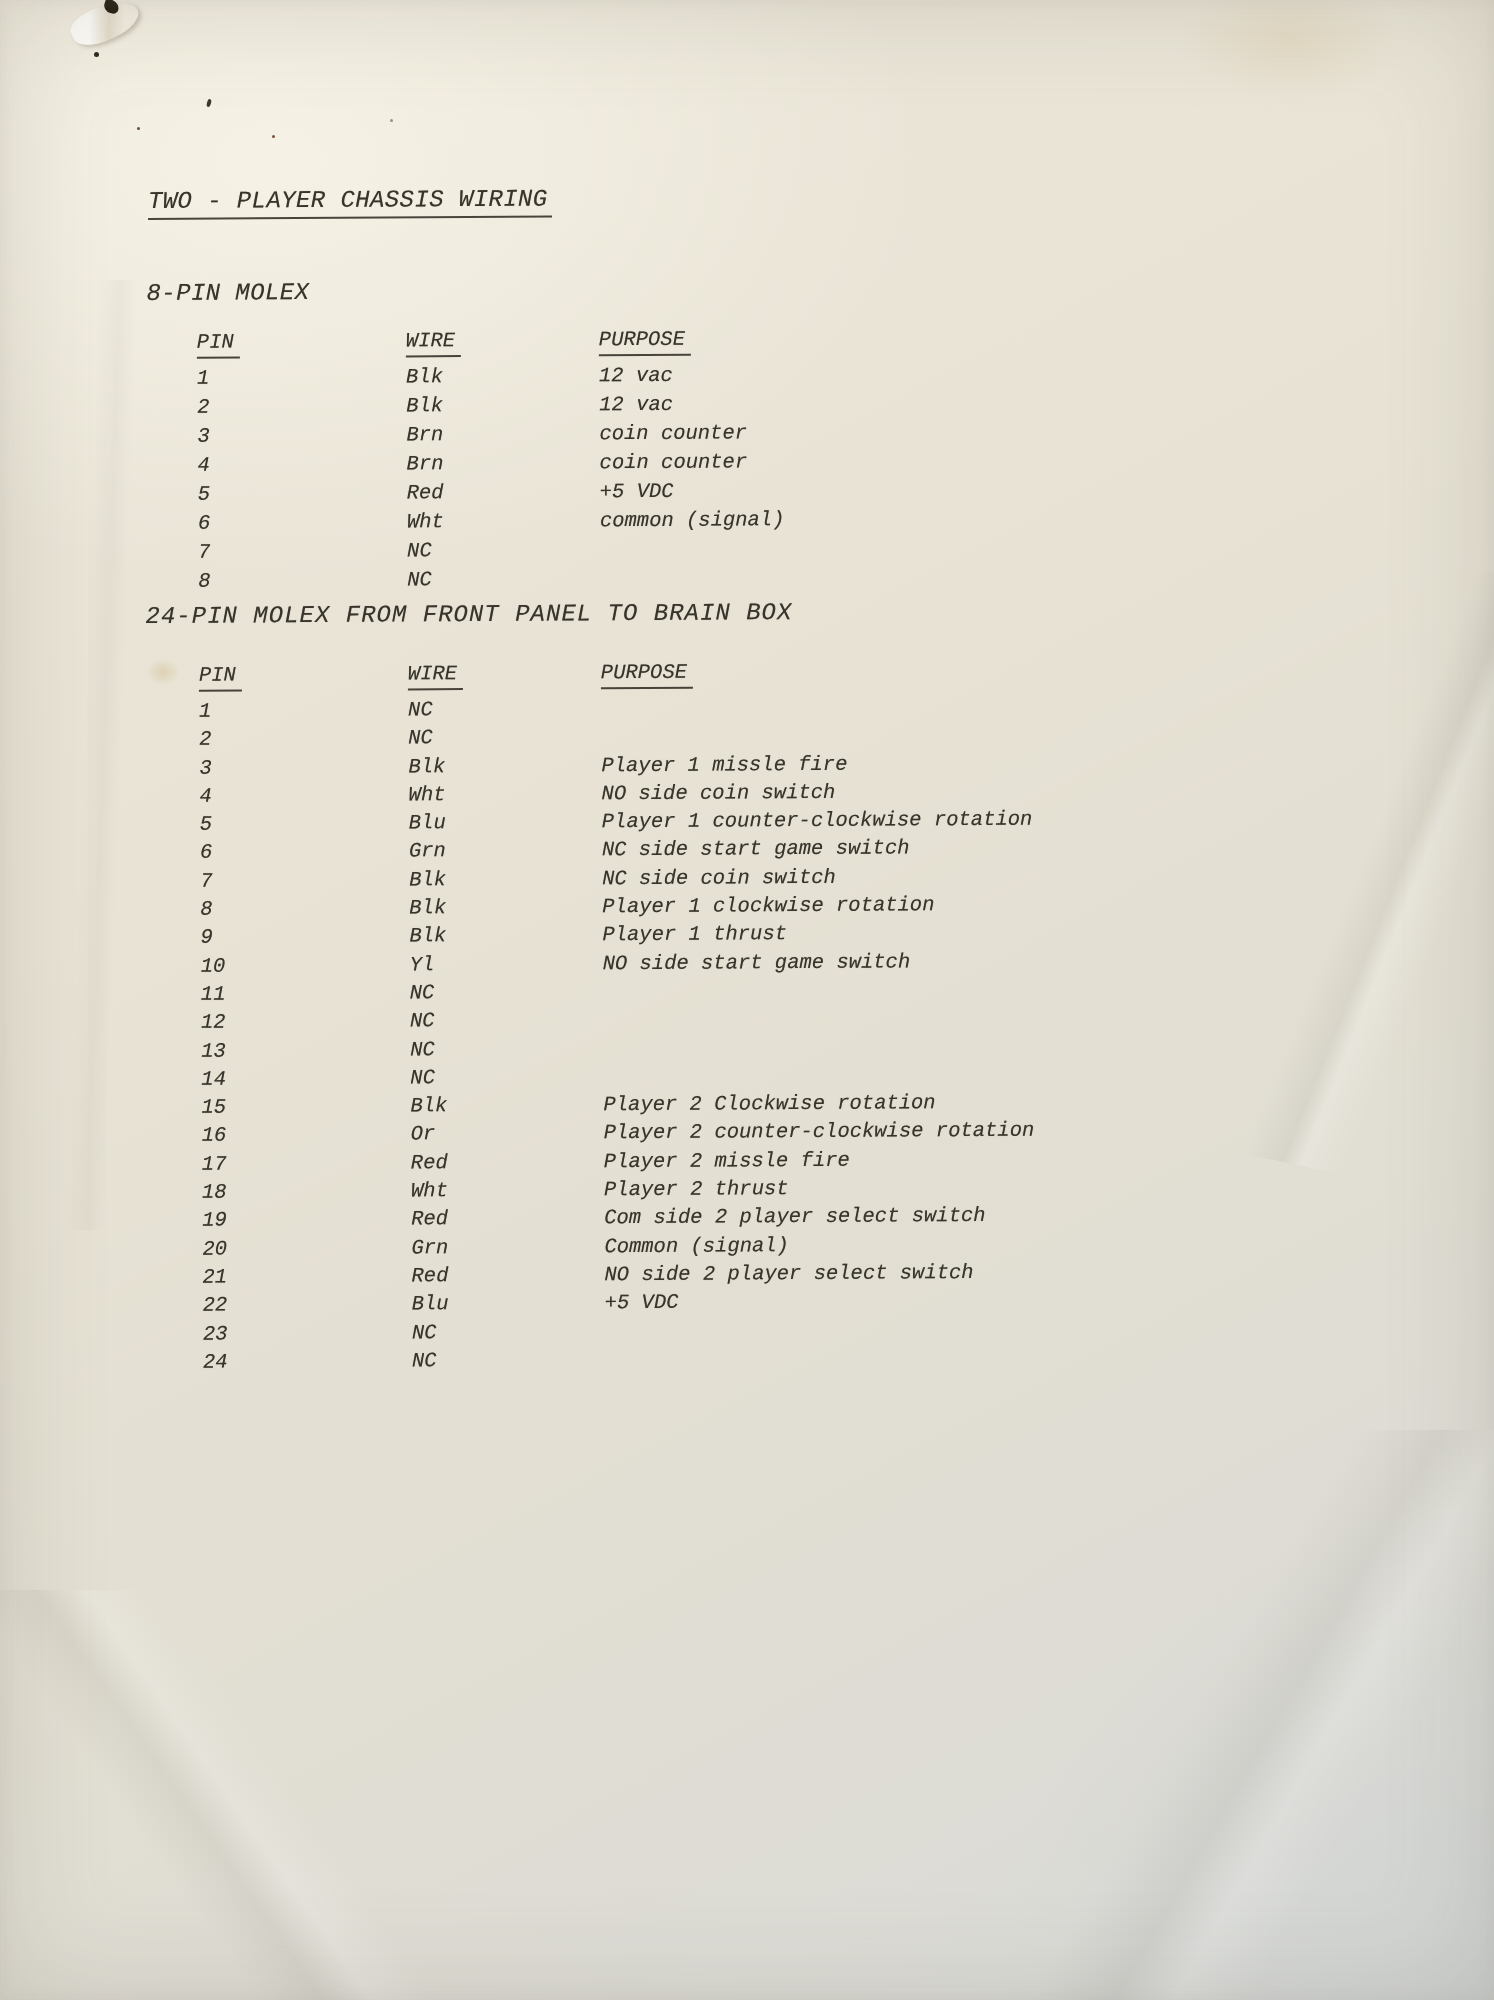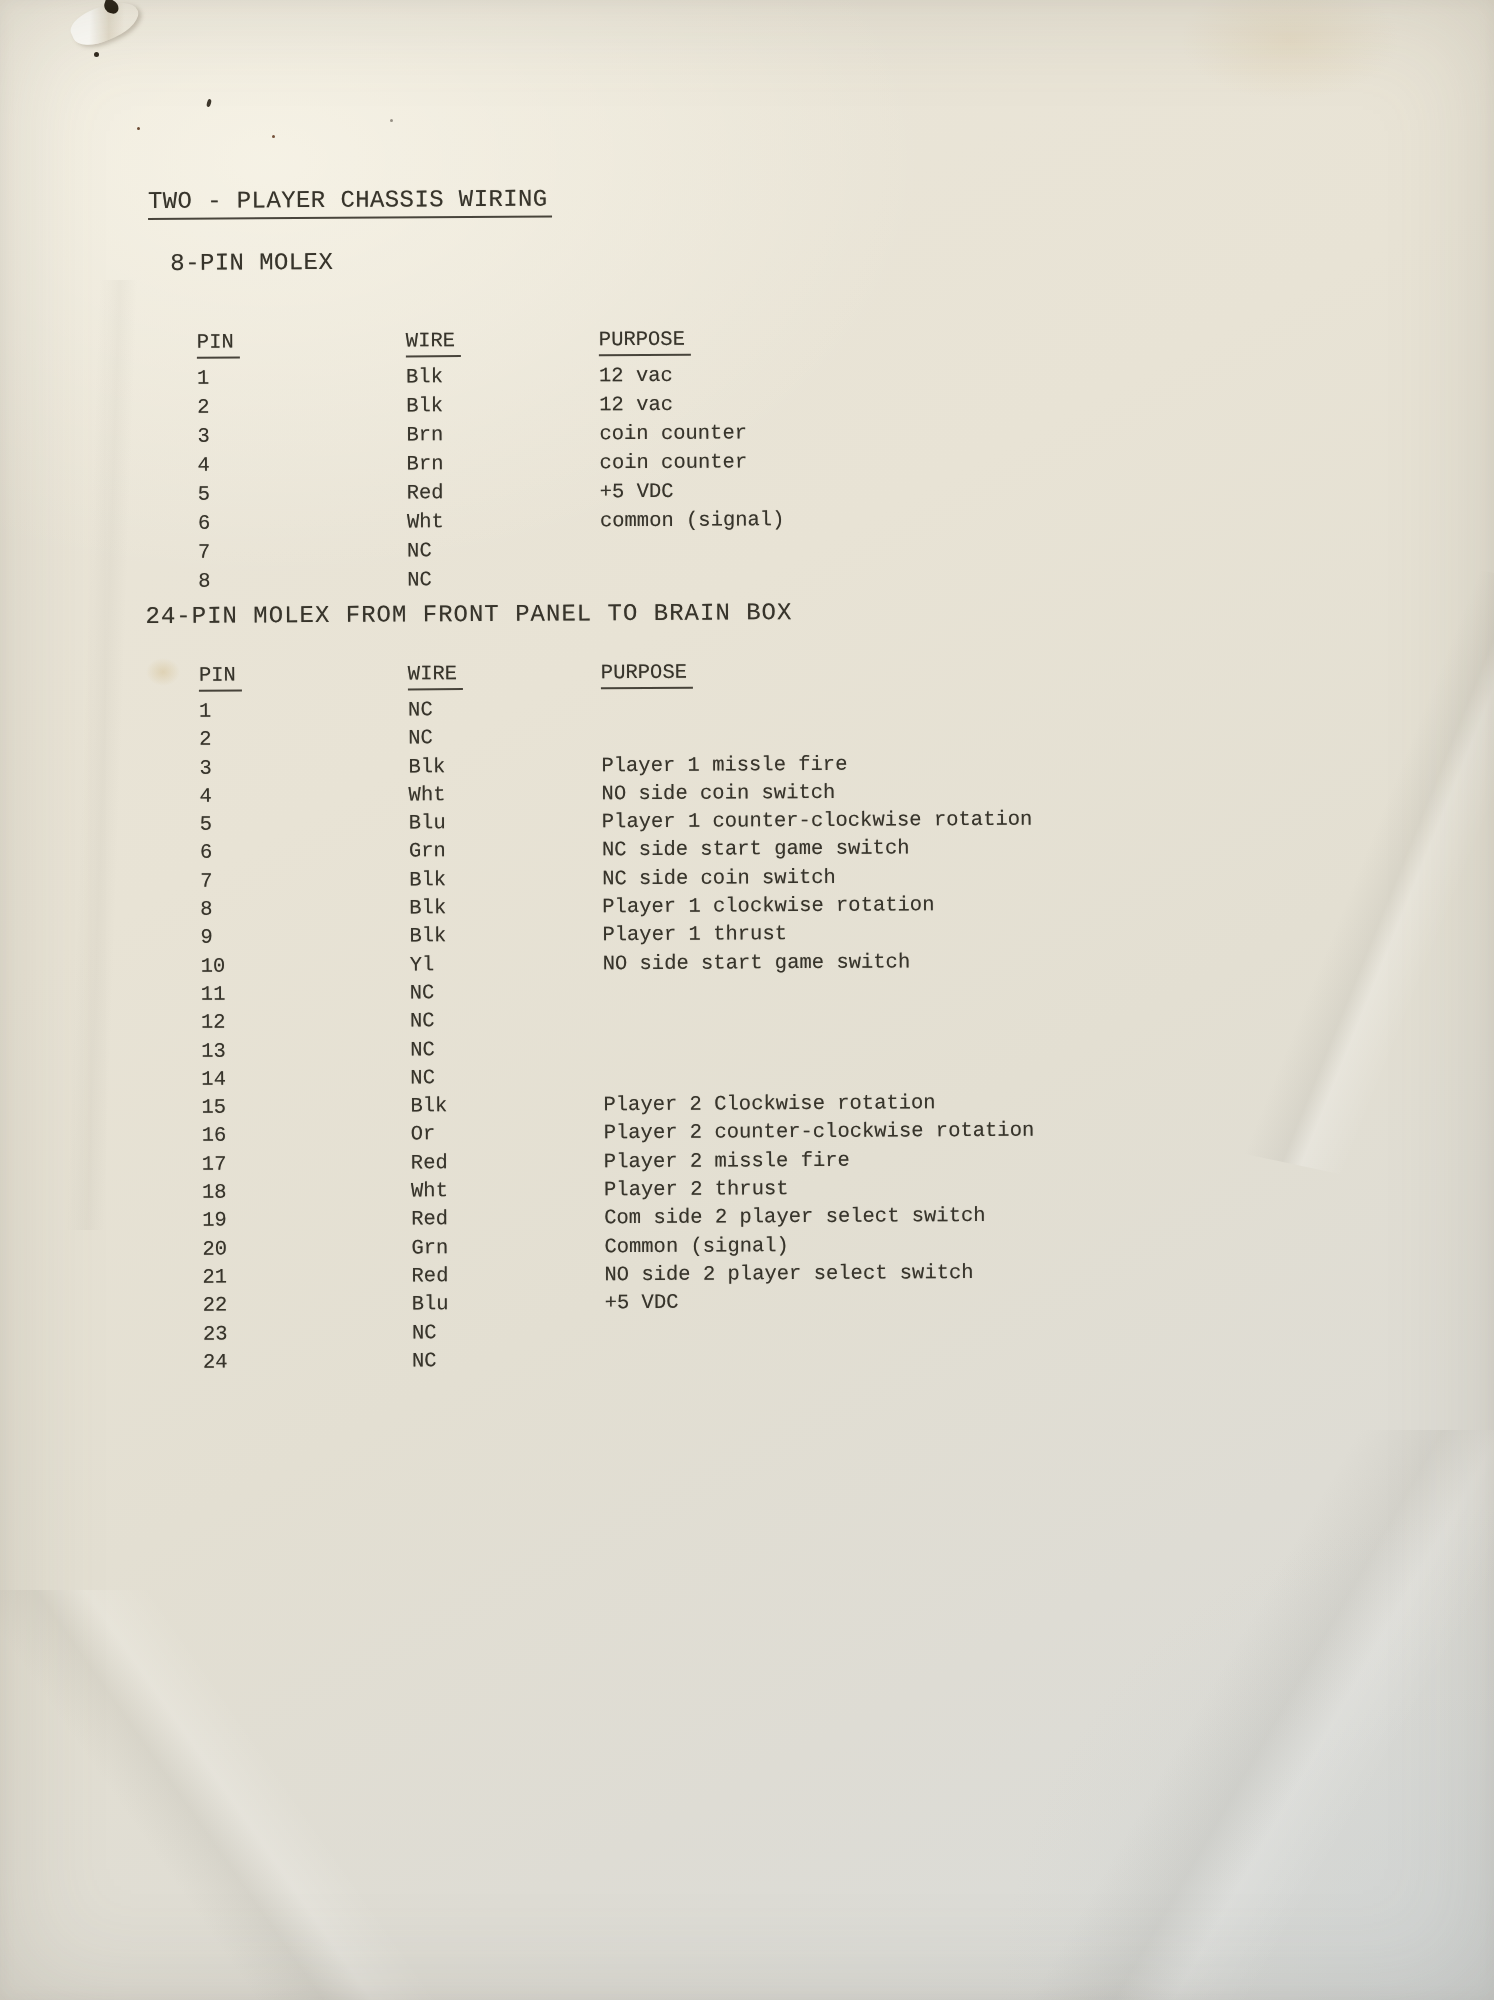--- a/index.html
+++ b/index.html
@@ -8,40 +8,41 @@
     overflow: hidden;
     background: #cfccc3;
     font-family: "Liberation Mono", "DejaVu Sans Mono", monospace;
   }
   .paper {
     position: absolute; inset: 0;
     background:
       radial-gradient(1100px 700px at 18% 8%, rgba(255,252,240,0.55), rgba(255,252,240,0) 60%),
       radial-gradient(900px 900px at 100% 100%, rgba(195,200,201,0.45), rgba(195,200,201,0) 55%),
       linear-gradient(152deg, #ebe6d9 0%, #e8e3d5 35%, #e3dfd2 58%, #dedcd4 78%, #d9dbd9 100%);
+    font-style: italic;
   }
   .paper::after {
     content: ""; position: absolute; inset: 0; pointer-events: none;
     box-shadow: inset 0 0 110px rgba(108,104,92,0.20), inset 0 0 16px rgba(150,142,126,0.10);
   }
   .content {
     position: absolute; inset: 0;
     transform: rotate(-0.35deg);
     transform-origin: 150px 210px;
     color: #37342b;
     text-shadow: 0 0 0.7px rgba(45,42,33,0.45);
   }
   .doc-title {
     position: absolute; left: 148px; top: 188px;
     font-size: 24px; letter-spacing: 0.4px;
     border-bottom: 2px solid rgba(42,39,30,0.85);
     padding: 0 4px 3px 0;
   }
   .sec-heading { position: absolute; font-size: 24px; }
-  #sec1-heading { left: 146px; top: 250px; letter-spacing: 0.4px; margin-left: 24px; }
+  #sec1-heading { left: 146px; top: 280px; letter-spacing: 0.4px; }
   #sec2-heading { left: 143px; top: 603px; letter-spacing: 1px; }
   .wire-table { position: absolute; left: 196px; font-size: 20.5px; }
   #table1 { top: 328px; }
   #table2 { top: 662px; }
   .trow {
     display: grid;
     grid-template-columns: 209px 193px 640px;
   }
   #table1 .trow { height: 29px; line-height: 29px; }
   #table2 .trow { height: 28.3px; line-height: 28.3px; }

